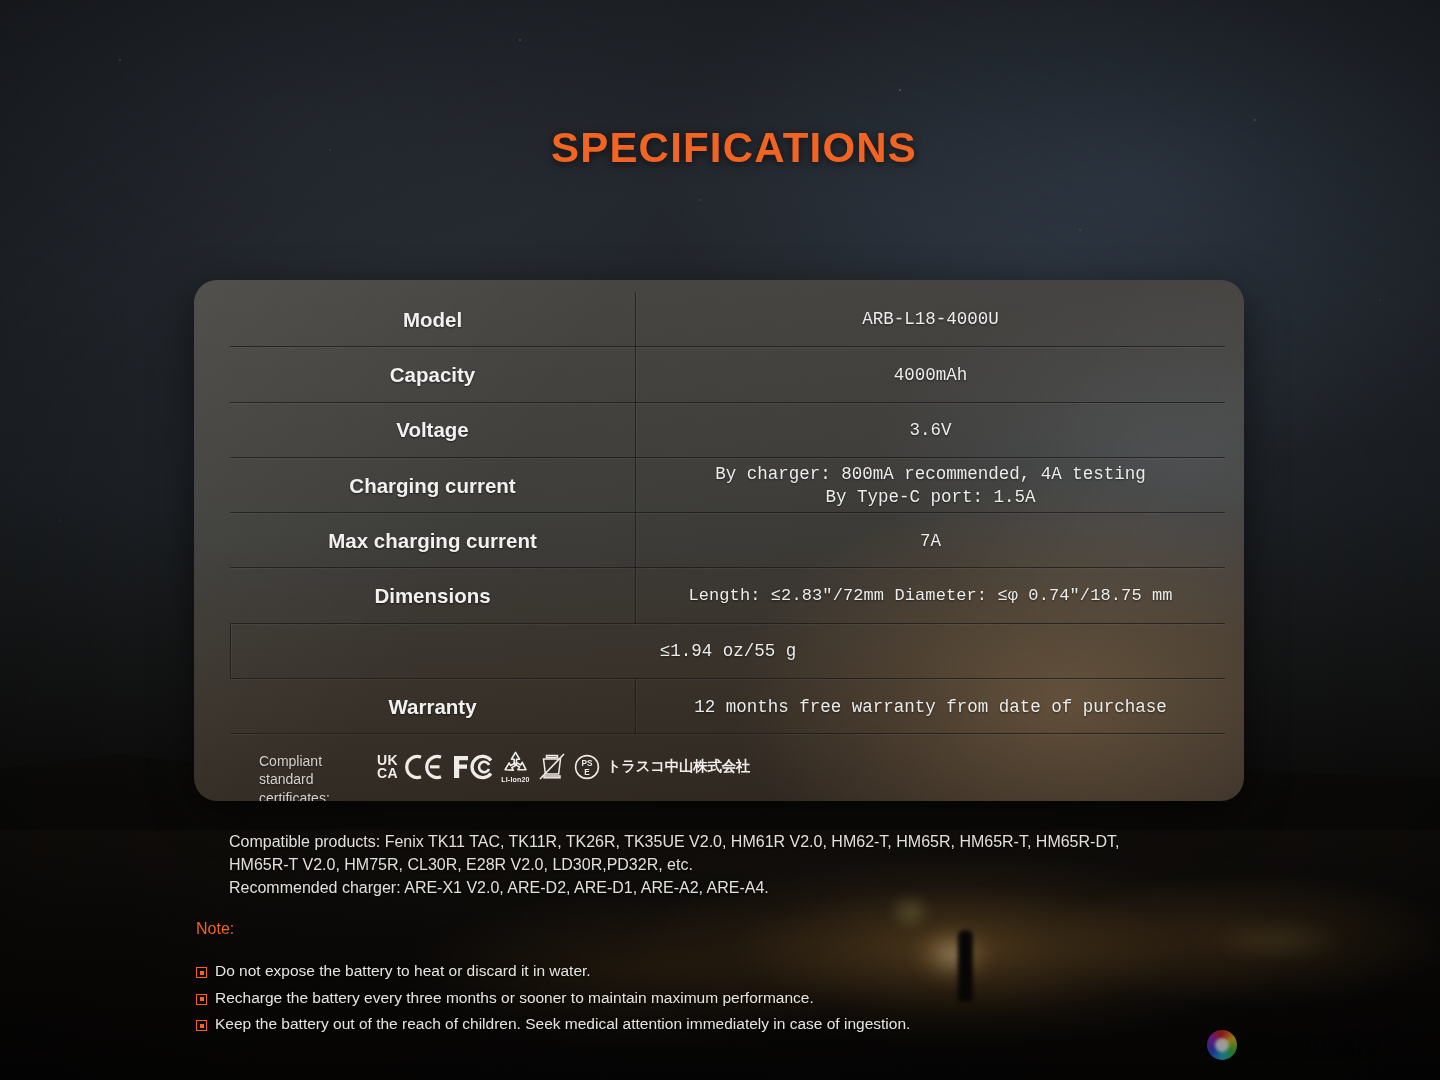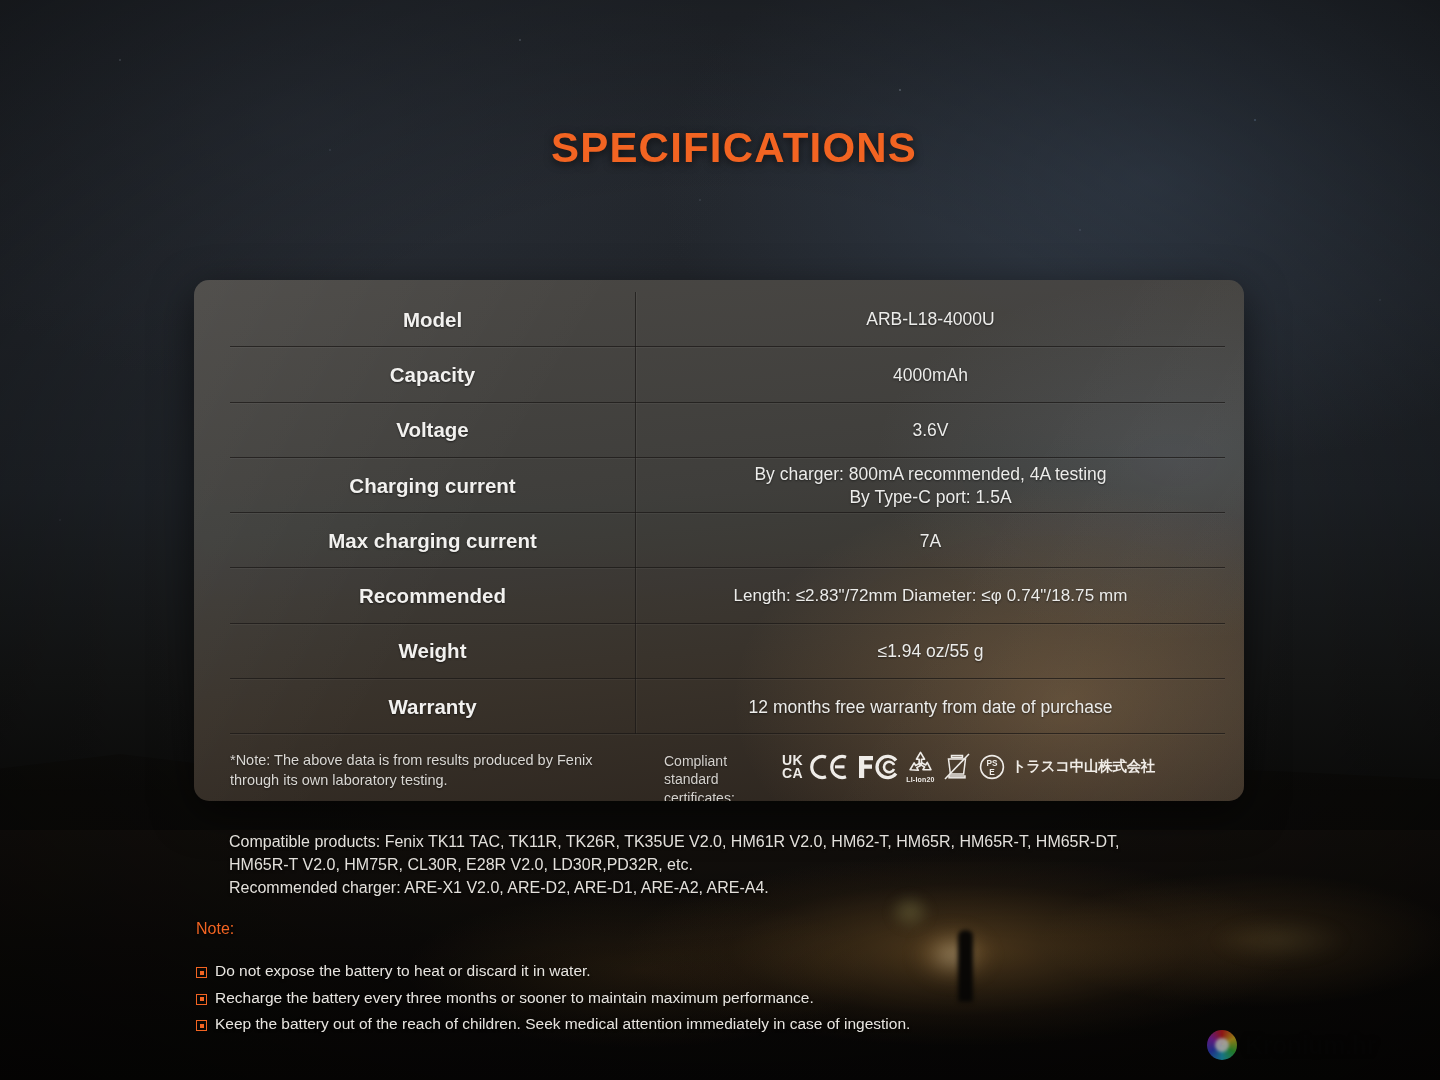--- a/index.html
+++ b/index.html
@@ -78,21 +78,21 @@
   .page-title {
     position:absolute; left:0; top:124px; width:1440px; text-align:center;
     font-size:42px; font-weight:bold; letter-spacing:1.2px; color:#F26422;
     text-shadow:0 2px 8px rgba(0,0,0,.6);
     padding-left:28px;
   }
 
   
   .spec-panel {
     position:absolute; left:194px; top:280px; width:1050px; height:521px;
-    border-radius:15px; overflow:hidden;
+    border-radius:23px; overflow:hidden;
     background:
       radial-gradient(ellipse 460px 300px at 870px 420px, rgba(196,150,96,.30) 0%, rgba(140,104,62,0) 72%),
       radial-gradient(ellipse 400px 240px at 980px 180px, rgba(120,134,150,.22) 0%, rgba(90,100,115,0) 75%),
       linear-gradient(175deg, rgba(74,72,69,.97) 0%, rgba(64,63,60,.97) 42%, rgba(58,51,43,.97) 72%, rgba(46,38,31,.97) 100%);
     box-shadow:0 12px 40px rgba(0,0,0,.55);
   }
   .panel-tex {
     position:absolute; inset:0;
     background-image:radial-gradient(0.8px 0.8px at 3px 3px, rgba(255,255,255,.055) 50%, transparent 51%);
     background-size:7px 7px;
@@ -116,20 +116,21 @@
     font-size:20.5px; font-weight:bold; color:#f2f1ef;
     text-shadow:0 1px 2px rgba(0,0,0,.55);
   }
   .vdiv { width:1px; height:100%; background:rgba(26,24,22,.72); box-shadow:1px 0 0 rgba(255,255,255,.04); }
   .cell-r {
     flex:1; height:100%; display:flex; align-items:center; justify-content:center;
     flex-direction:column; text-align:center;
     font-size:17.5px; color:#ececea; line-height:1.28;
     text-shadow:0 1px 2px rgba(0,0,0,.5);
     padding-right:6px;
+    font-family:Liberation Mono, monospace;
   }
   .cell-r .sub { display:block; }
   .cell-r.wide { font-size:17px; letter-spacing:.1px; }
 
   
   .panel-foot {
     position:absolute; left:36px; top:470px; width:1001px; display:flex; align-items:flex-start;
   }
   .foot-note {
     width:405px; font-size:14.5px; color:#d9d7d3; line-height:1.38;
@@ -237,47 +238,45 @@
 
       <div class="srow">
         <div class="cell-l">Max charging current</div>
         <div class="vdiv"></div>
         <div class="cell-r">
           <span>7A</span>
         </div>
       </div>
 
       <div class="srow">
-        <div class="cell-l">Recommended</div>
+        <div class="cell-l">Dimensions</div>
         <div class="vdiv"></div>
         <div class="cell-r wide">
           <span>Length:  ≤2.83"/72mm   Diameter:  ≤φ 0.74"/18.75 mm</span>
         </div>
       </div>
 
       <div class="srow">
-        <div class="cell-l">Weight</div>
         <div class="vdiv"></div>
         <div class="cell-r">
           <span>≤1.94 oz/55 g</span>
         </div>
       </div>
 
       <div class="srow">
         <div class="cell-l">Warranty</div>
         <div class="vdiv"></div>
         <div class="cell-r">
           <span>12 months free warranty from date of purchase</span>
         </div>
       </div>
 
     </div>
 
     <div class="panel-foot">
-      <div class="foot-note">*Note: The above data is from results produced by Fenix through its own laboratory testing.</div>
 
       <div class="foot-cert">
         <div class="cert-label">Compliant standard certificates:</div>
         <div class="cert-marks">
 
           <div class="cm">
             <div class="ukca">UK<br>CA</div>
           </div>
 
           <div class="cm">

